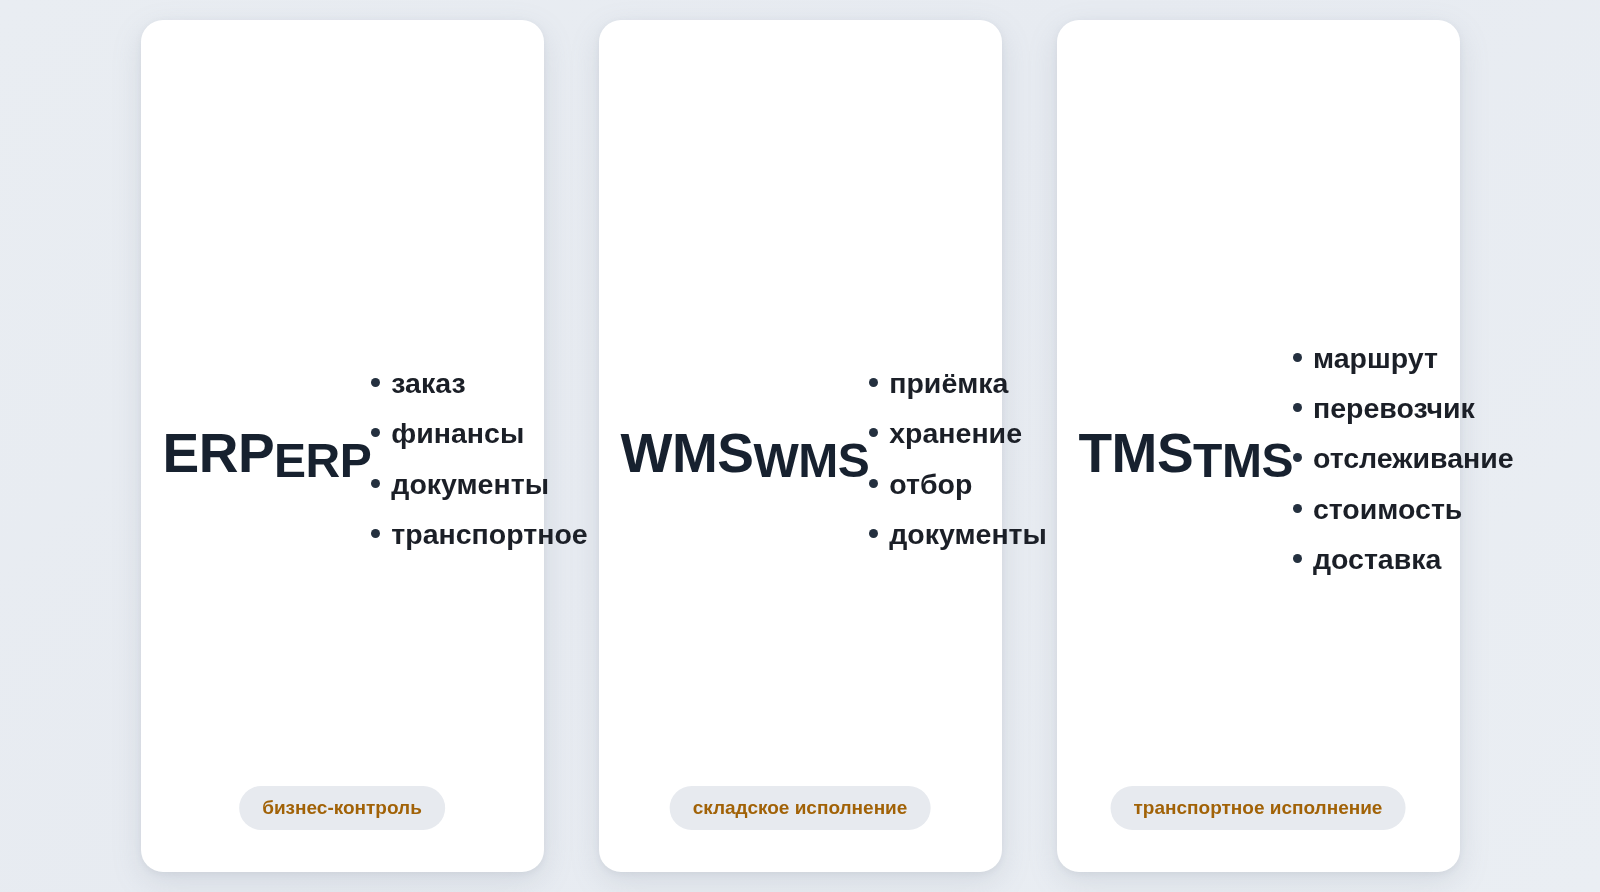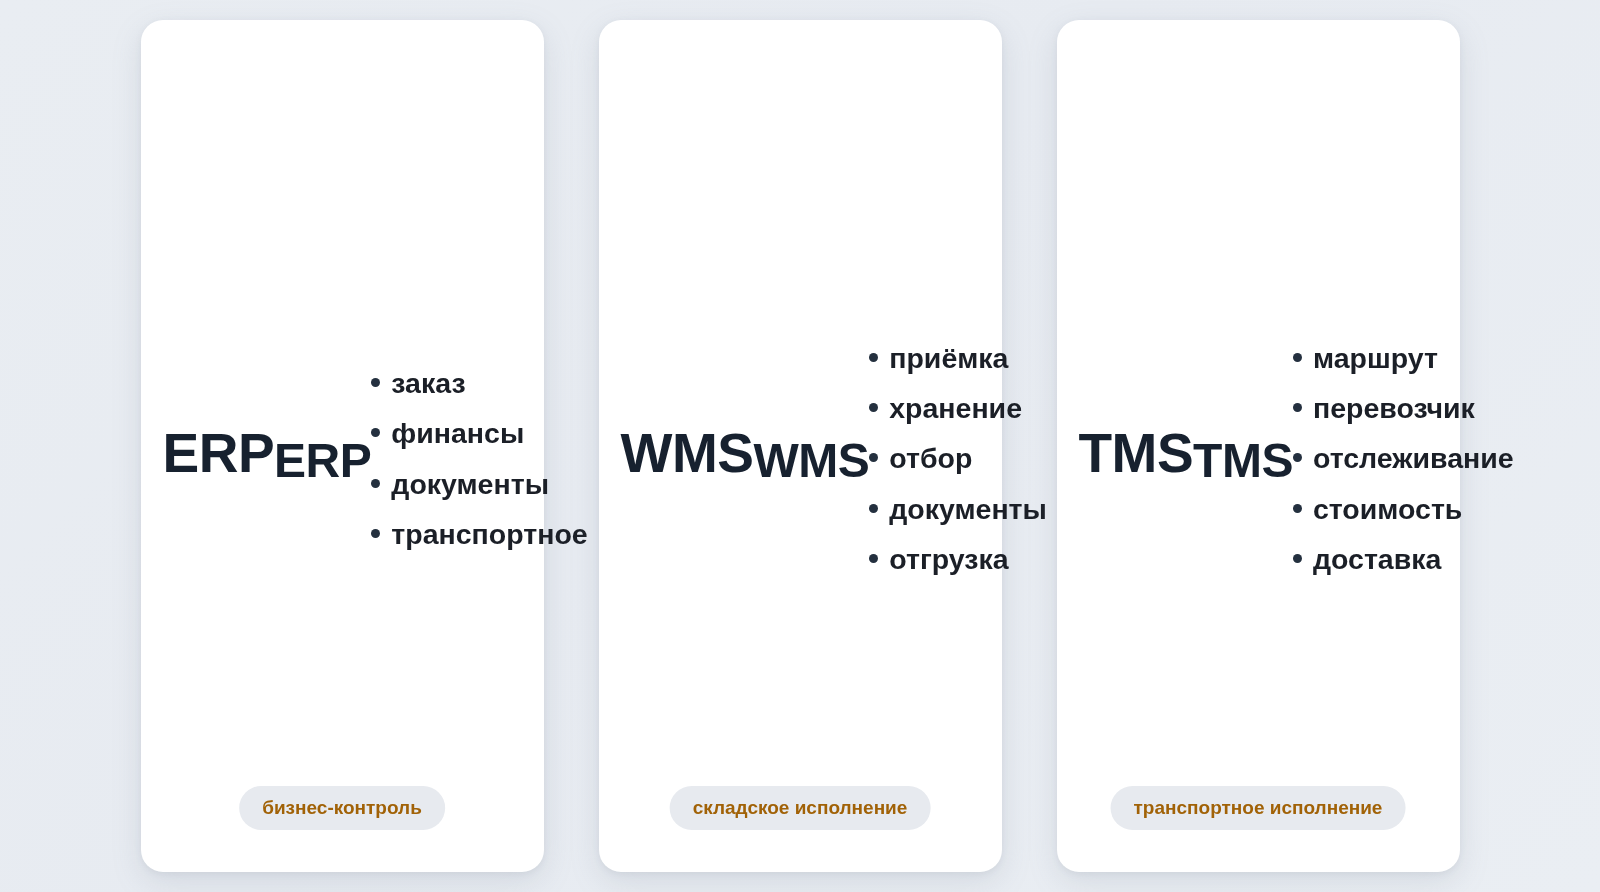--- a/index.html
+++ b/index.html
@@ -332,24 +332,20 @@
           <span>хранение</span>
         </li>
       <li class="feature-item">
           <span class="bullet"></span>
           <span>отбор</span>
         </li>
       <li class="feature-item">
           <span class="bullet"></span>
           <span>документы</span>
         </li>
-      <li class="feature-item">
-          <span class="bullet"></span>
-          <span>отгрузка</span>
-        </li>
     </ul>
 
     <div class="badge">складское исполнение</div>
   </div>
 
   <div class="card">
     <div class="card-top-title">TMS</div>
 
     <div class="art">
       <svg viewBox="0 0 230 215" xmlns="http://www.w3.org/2000/svg">

